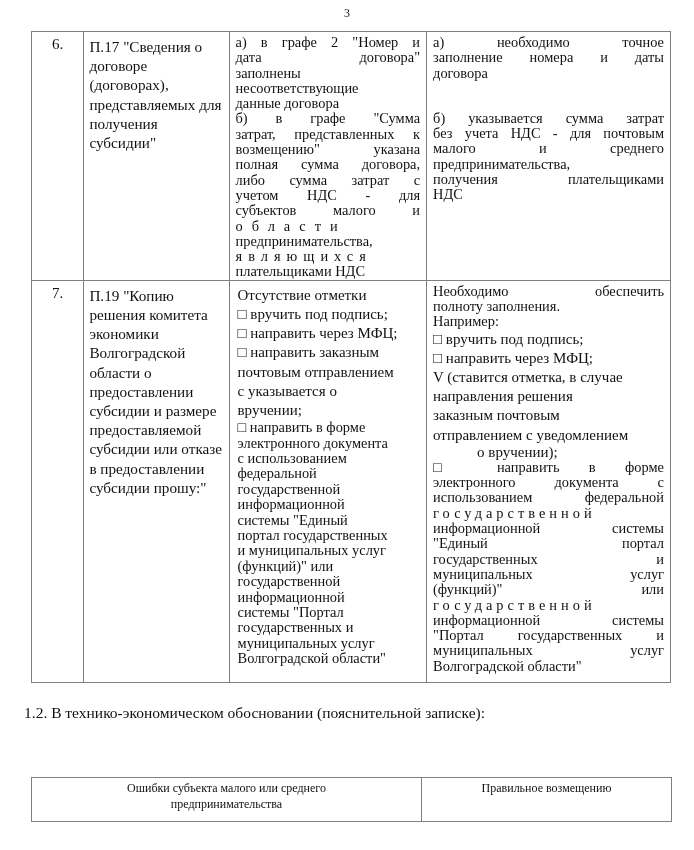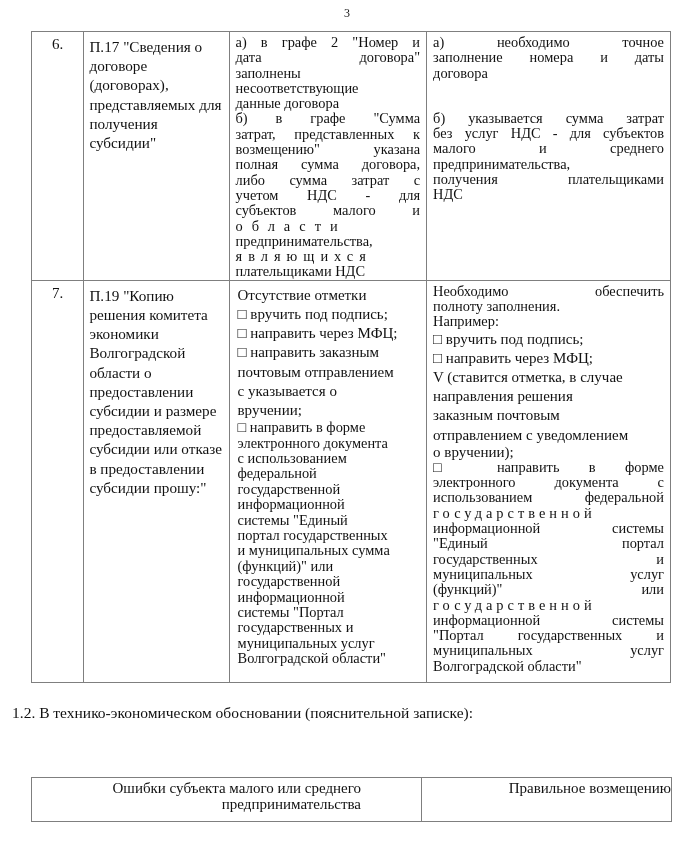--- a/index.html
+++ b/index.html
@@ -77,34 +77,34 @@
   }
   .dense-line {
     display: block;
     line-height: 15.4px;
   }
   .gap { display: block; height: 30px; }
 
   .section-heading {
     position: absolute;
     top: 704px;
-    left: 12px;
+    left: 24px;
     font-size: 15.5px;
   }
 
   
   #header-table {
     top: 777px;
     left: 31px;
     width: 641px;
   }
   #header-table td {
     height: 40px;
-    text-align: right;
-    font-size: 15px;
+    text-align: center;
+    font-size: 12px;
     line-height: 15.5px;
     padding-top: 3px;
   }
   .hcol-1 { width: 390px; }
   .hcol-2 { width: 250px; }
 </style>
 </head>
 <body>
 
 <div class="page-number">3</div>
@@ -137,21 +137,21 @@
       <span class="p full">предпринимательства,</span>
       <span class="p full" style="letter-spacing:6px;">являющихся</span>
       <span class="p">плательщиками НДС</span>
     </td>
     <td class="cell-text">
       <span class="p full">а) необходимо точное</span>
       <span class="p full">заполнение номера и даты</span>
       <span class="p">договора</span>
       <span class="gap"></span>
       <span class="p full">б) указывается сумма затрат</span>
-      <span class="p full">без услуг НДС - для субъектов</span>
+      <span class="p full">без учета НДС - для почтовым</span>
       <span class="p full">малого и среднего</span>
       <span class="p full">предпринимательства,</span>
       <span class="p full">получения плательщиками</span>
       <span class="p">НДС</span>
     </td>
   </tr>
   <tr class="row7">
     <td class="cell-num">7.</td>
     <td class="cell-item">П.19 "Копию решения комитета экономики Волгоградской области о предоставлении субсидии и размере предоставляемой субсидии или отказе в предоставлении субсидии прошу:"</td>
     <td class="cell-text" style="padding-top:5px;padding-left:8px;">
@@ -163,40 +163,40 @@
       <span class="list-line">с указывается о</span>
       <span class="list-line">вручении;</span>
       <span class="dense-line">□ направить в форме</span>
       <span class="dense-line">электронного документа</span>
       <span class="dense-line">с использованием</span>
       <span class="dense-line">федеральной</span>
       <span class="dense-line">государственной</span>
       <span class="dense-line">информационной</span>
       <span class="dense-line">системы "Единый</span>
       <span class="dense-line">портал государственных</span>
-      <span class="dense-line">и муниципальных сумма</span>
+      <span class="dense-line">и муниципальных услуг</span>
       <span class="dense-line">(функций)" или</span>
       <span class="dense-line">государственной</span>
       <span class="dense-line">информационной</span>
       <span class="dense-line">системы "Портал</span>
       <span class="dense-line">государственных и</span>
       <span class="dense-line">муниципальных услуг</span>
       <span class="dense-line">Волгоградской области"</span>
     </td>
     <td class="cell-text" style="">
       <span class="p full">Необходимо обеспечить</span>
       <span class="p">полноту заполнения.</span>
       <span class="p">Например:</span>
       <span class="list-line">□ вручить под подпись;</span>
       <span class="list-line">□ направить через МФЦ;</span>
       <span class="list-line">V (ставится отметка,  в случае</span>
       <span class="list-line">направления решения</span>
       <span class="list-line">заказным почтовым</span>
       <span class="list-line">отправлением с уведомлением</span>
-      <span class="list-line" style="line-height:15px;">о вручении);</span>
+      <span class="list-line" style="line-height:15px;margin-left:44px;">о вручении);</span>
       <span class="p full">□ направить в форме</span>
       <span class="p full">электронного документа с</span>
       <span class="p full">использованием федеральной</span>
       <span class="p full" style="letter-spacing:4px;">государственной</span>
       <span class="p full">информационной системы</span>
       <span class="p full">"Единый портал</span>
       <span class="p full">государственных и</span>
       <span class="p full">муниципальных услуг</span>
       <span class="p full">(функций)" или</span>
       <span class="p full" style="letter-spacing:4px;">государственной</span>

